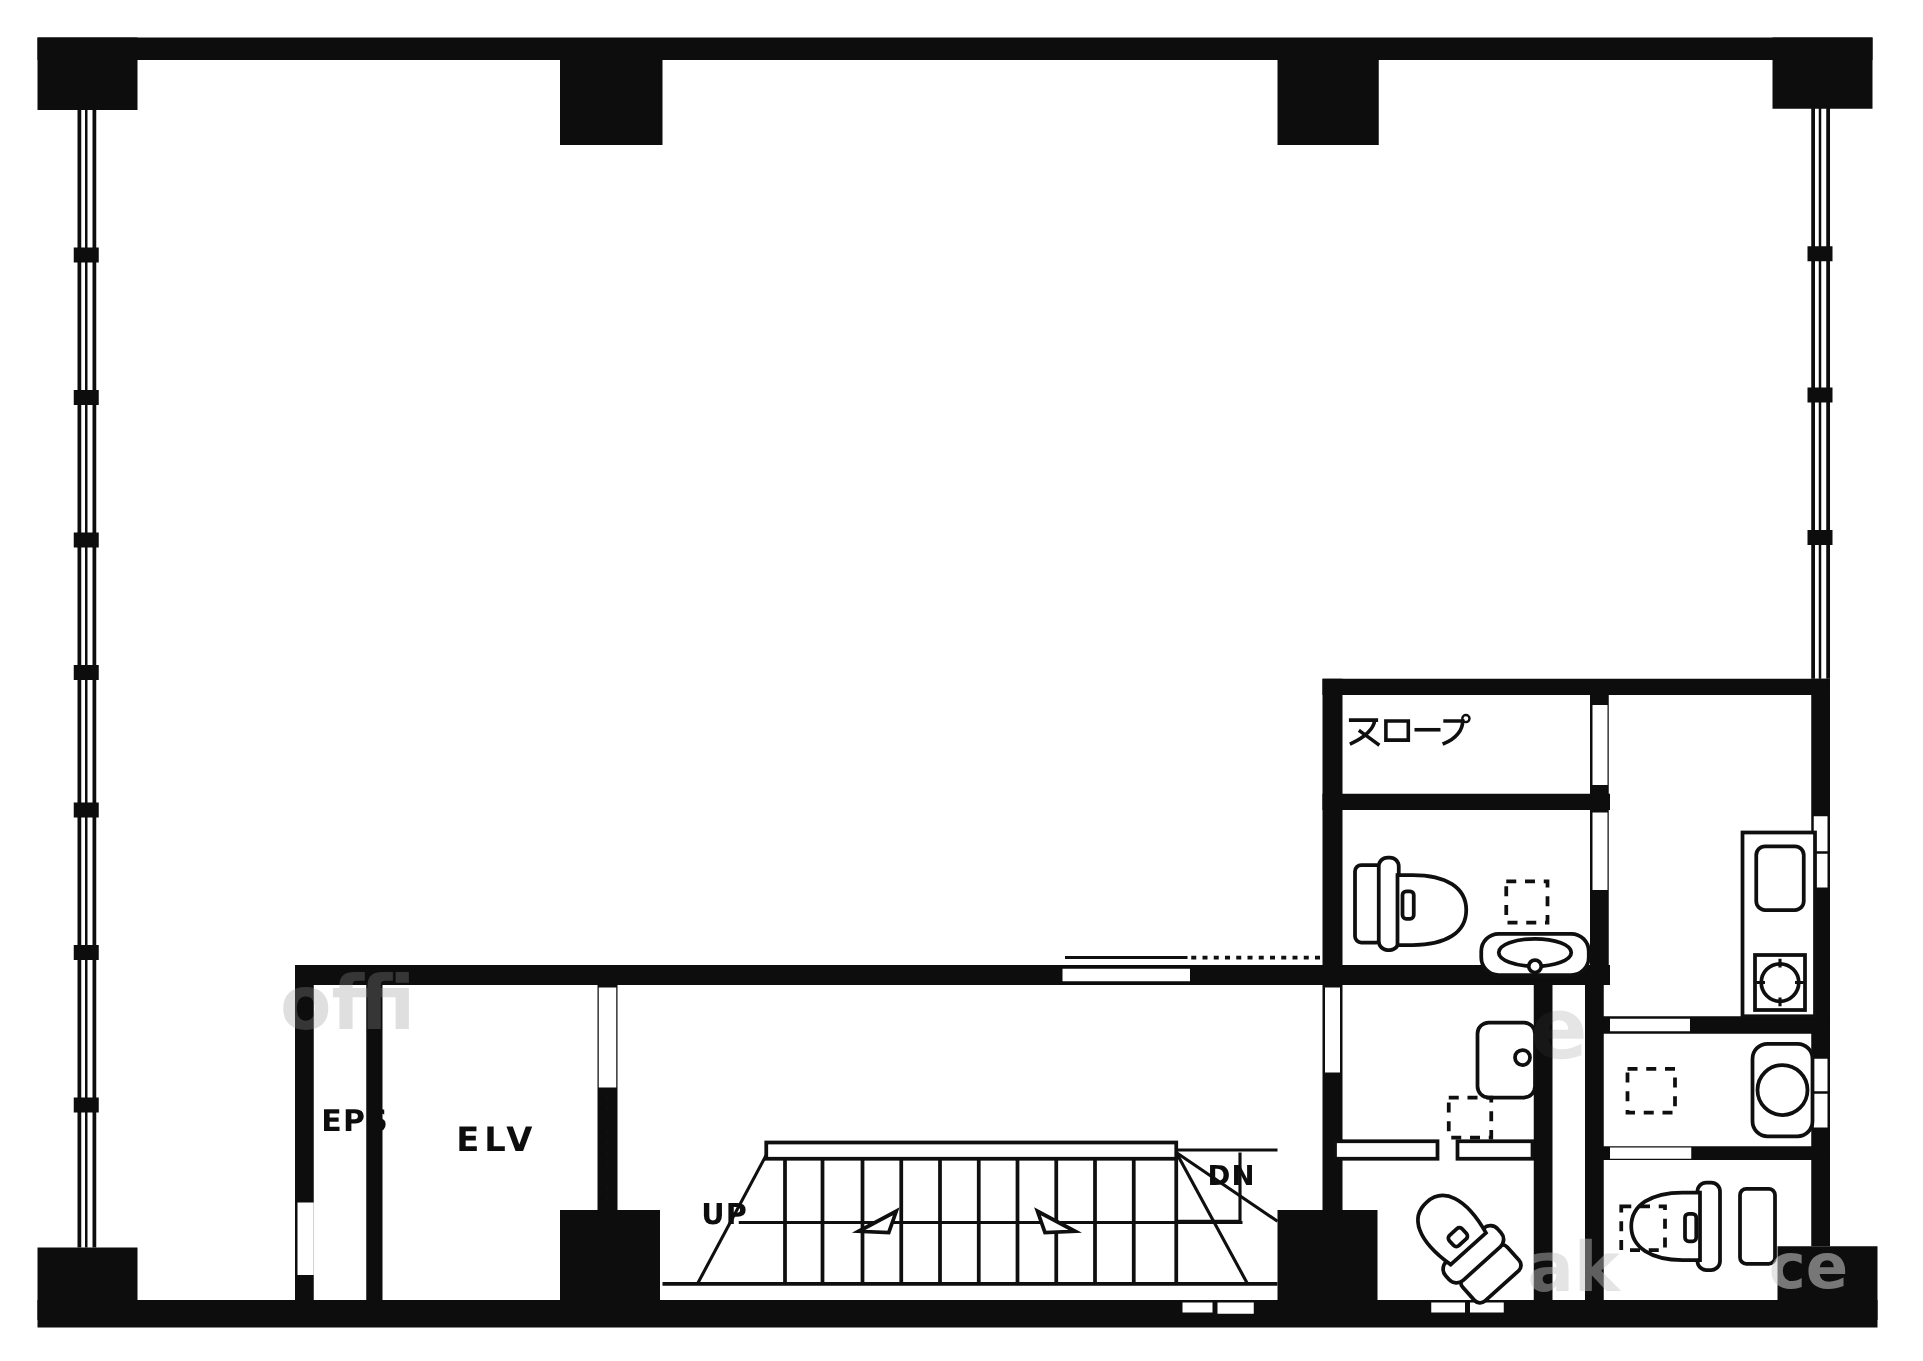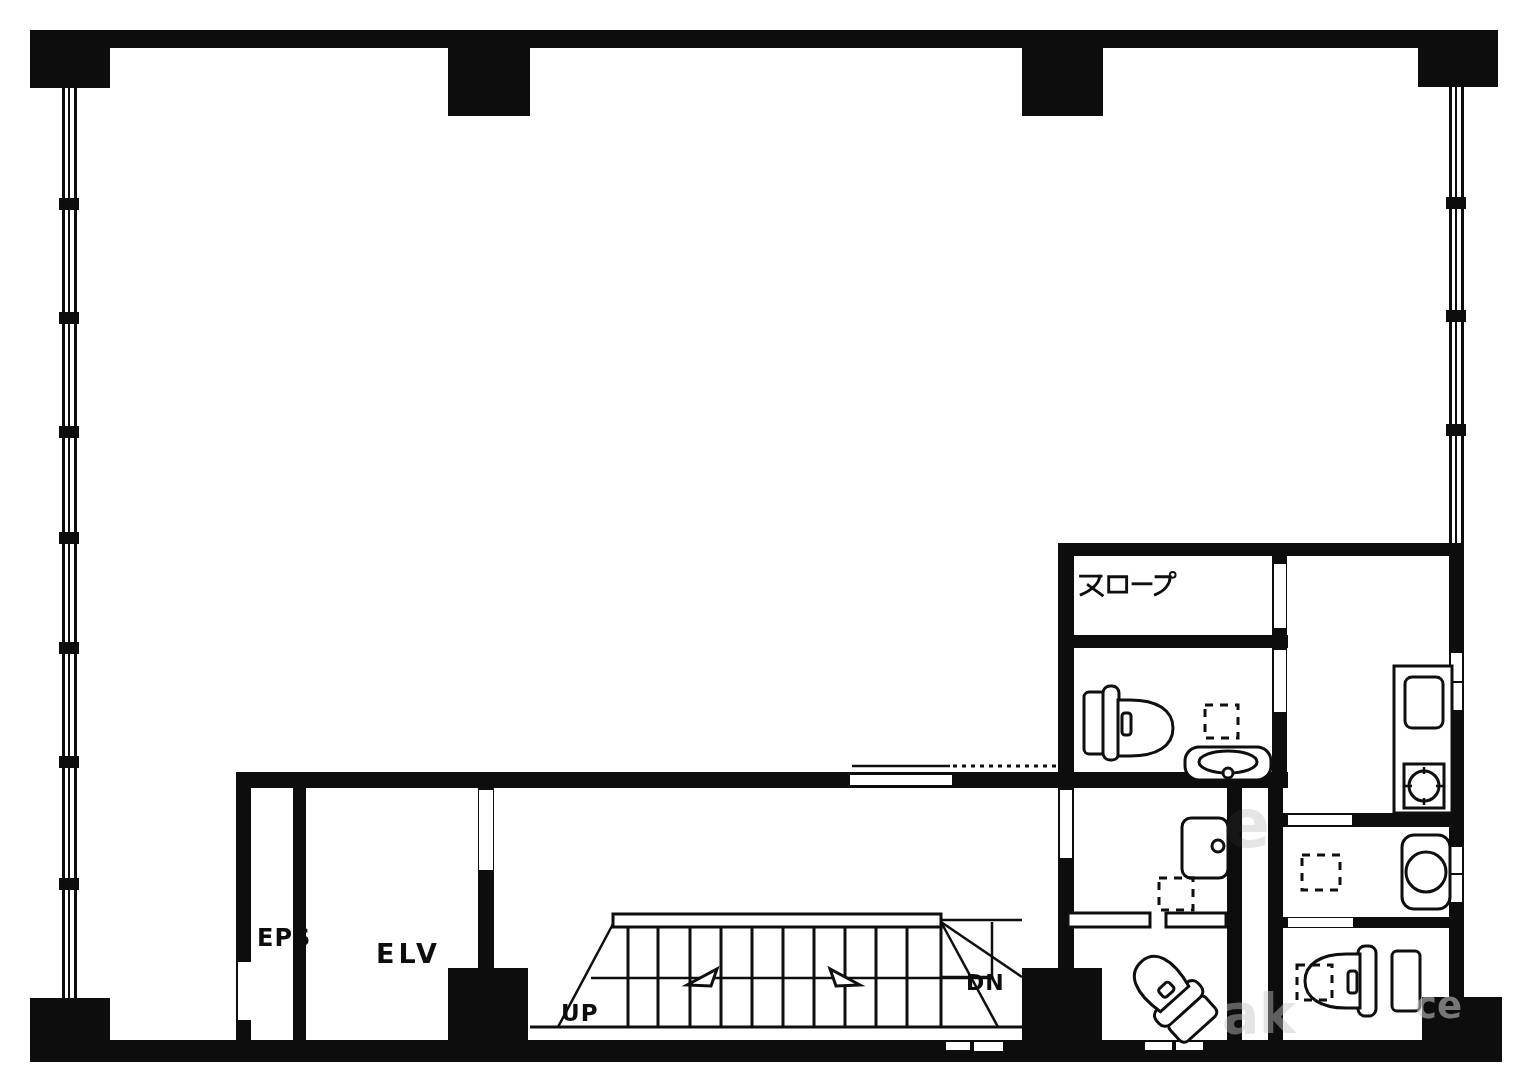--- a/index.html
+++ b/index.html
@@ -1,28 +1,28 @@
 <!DOCTYPE html>
 <html><head>
 <meta charset="utf-8">
 <style>
   html,body{margin:0;padding:0;background:#ffffff;}
   #plan{position:relative;width:1538px;height:1089px;background:#ffffff;overflow:hidden;
         font-family:"DejaVu Sans","Liberation Sans",sans-serif;}
   #gfx{position:absolute;left:0;top:0;}
-  .lbl{position:absolute;color:#0d0d0d;font-weight:600;white-space:pre;margin-top:41px;}
+  .lbl{position:absolute;color:#0d0d0d;font-weight:600;white-space:pre;}
   .lbl-eps{left:257px;top:886px;width:26px;font-size:24px;line-height:0.98;word-break:break-all;letter-spacing:1px;}
-  .lbl-elv{left:376px;top:897px;font-size:27px;letter-spacing:4px;text-align:center;}
+  .lbl-elv{left:365px;top:897px;font-size:27px;letter-spacing:4px;text-align:center;}
   .lbl-up{left:561px;top:959px;font-size:23px;letter-spacing:1px;}
   .lbl-dn{left:966px;top:929px;font-size:22px;letter-spacing:1px;}
   .wm{position:absolute;font-weight:700;pointer-events:none;}
   .wm-offi{left:224px;top:768px;font-size:60px;color:rgba(150,150,150,0.30);}
   .wm-e{left:1224px;top:784px;font-size:68px;color:rgba(80,80,80,0.15);}
   .wm-ak{left:1222px;top:982px;font-size:55px;color:rgba(195,195,195,0.45);text-align:right;}
-  .wm-ce{left:1415px;top:984px;font-size:37px;color:rgba(208,208,208,0.55);}
+  .wm-ce{left:1415px;top:984px;font-size:50px;color:rgba(208,208,208,0.55);}
   svg .wall{fill:#0d0d0d;stroke:none;}
   svg .gap{fill:#ffffff;stroke:none;}
   svg .ln{stroke:#0f0f0f;stroke-width:3;fill:none;}
   svg .ln2{stroke:#0f0f0f;stroke-width:2.5;fill:none;}
   svg .fixt{stroke:#0f0f0f;stroke-width:3;fill:#ffffff;}
   svg .dash{stroke:#0f0f0f;stroke-width:3;fill:none;stroke-dasharray:8 7;}
   svg .dot{stroke:#0f0f0f;stroke-width:3;fill:none;stroke-dasharray:4 5;}
 </style>
 </head>
 <body>
@@ -174,17 +174,18 @@
     <path d="M122,9 H144 M144,9 C144,20 136,31 121,37"></path>
     <circle cx="148" cy="6" r="4.5" stroke-width="3"></circle>
   </g>
 </svg>
 
   <div class="lbl lbl-eps">EPS</div>
   <div class="lbl lbl-elv">ELV</div>
   <div class="lbl lbl-up">UP</div>
   <div class="lbl lbl-dn">DN</div>
 
+  <div class="wm wm-offi">offi</div>
   <div class="wm wm-e">e</div>
   <div class="wm wm-ak">ak</div>
   <div class="wm wm-ce">ce</div>
 
 </div>
 
 </body></html>

